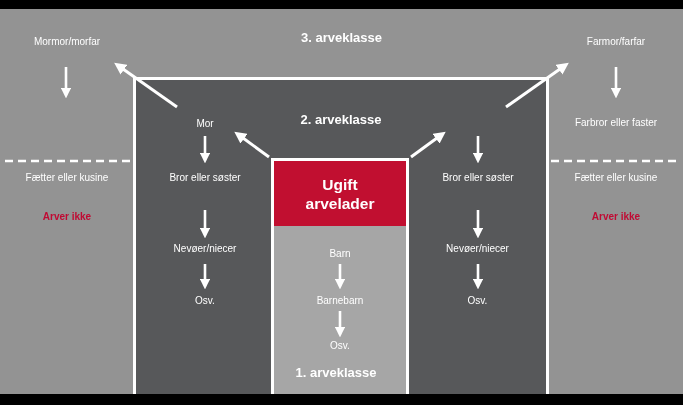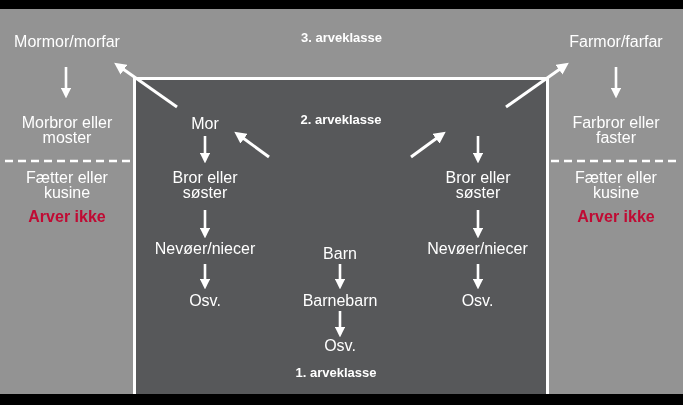--- a/index.html
+++ b/index.html
@@ -26,35 +26,40 @@
   .deceased {
     height:65px; background:var(--red,#c10f30);
     color:#fff; font-weight:bold; font-size:15.5px; line-height:19px;
     display:flex; align-items:center; justify-content:center; text-align:center;
   }
   .deceased span { display:block; max-width:90px; }
 
   svg.overlay { position:absolute; left:0; top:0; pointer-events:none; }
 
   .lbl {
-    position:absolute; color:#fff; font-size:16px; line-height:15px;
+    position:absolute; color:#fff; font-size:10px; line-height:15px;
     text-align:center; white-space:normal;
   }
   .lbl.bold { font-weight:bold; font-size:13px; line-height:18px; }
   .lbl.red  { color:var(--note-red,#c00a33); font-weight:bold; }
 </style>
 </head>
 <body>
 
 <div class="stage">
 
   <div class="bar top"></div>
   <div class="bar bottom"></div>
 
   <div class="panel-dark"></div>
+  <div class="panel-column">
+    <div class="deceased">
+      <span>Ugift arvelader</span>
+    </div>
+  </div>
 
   <svg class="overlay" width="683" height="405" viewBox="0 0 683 405">
     <defs>
       <marker id="ah" viewBox="0 0 10 10" refX="1" refY="5" markerWidth="4" markerHeight="4" orient="auto">
         <path d="M0,0 L10,5 L0,10 Z" fill="#ffffff"></path>
       </marker>
     </defs>
 
     <path d="M5,161 L131,161" stroke="#ffffff" stroke-width="2.6" stroke-dasharray="8 5" fill="none"></path>
     <path d="M551,161 L680,161" stroke="#ffffff" stroke-width="2.6" stroke-dasharray="8 5" fill="none"></path>
@@ -75,21 +80,20 @@
 
     <path d="M269,157 L243,138" stroke="#ffffff" stroke-width="3" marker-end="url(#ah)" fill="none"></path>
     <path d="M411,157 L437,138" stroke="#ffffff" stroke-width="3" marker-end="url(#ah)" fill="none"></path>
   </svg>
 
   <div class="lbl bold" style="left:0; top:29px; width:683px;">3. arveklasse</div>
   <div class="lbl bold" style="left:133px; top:111px; width:416px;">2. arveklasse</div>
   <div class="lbl bold" style="left:271px; top:364px; width:130px;">1. arveklasse</div>
 
   <div class="lbl" style="left:0; top:34px; width:134px;">Mormor/morfar</div>
-  <div class="lbl" style="left:17px; top:115px; width:100px;">Morbror eller moster</div>
   <div class="lbl" style="left:17px; top:170px; width:100px;">Fætter eller kusine</div>
   <div class="lbl red" style="left:0; top:209px; width:134px;">Arver ikke</div>
 
   <div class="lbl" style="left:549px; top:34px; width:134px;">Farmor/farfar</div>
   <div class="lbl" style="left:566px; top:115px; width:100px;">Farbror eller faster</div>
   <div class="lbl" style="left:566px; top:170px; width:100px;">Fætter eller kusine</div>
   <div class="lbl red" style="left:549px; top:209px; width:134px;">Arver ikke</div>
 
   <div class="lbl" style="left:139px; top:116px; width:132px;">Mor</div>
   <div class="lbl" style="left:165px; top:170px; width:80px;">Bror eller søster</div>

